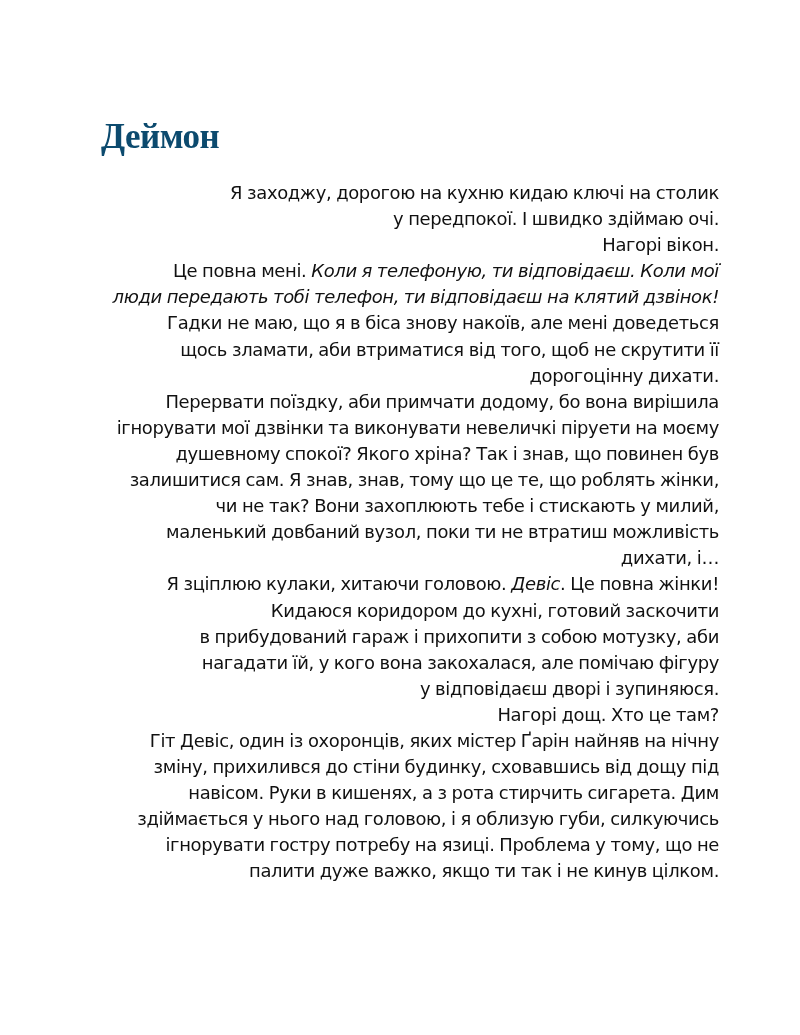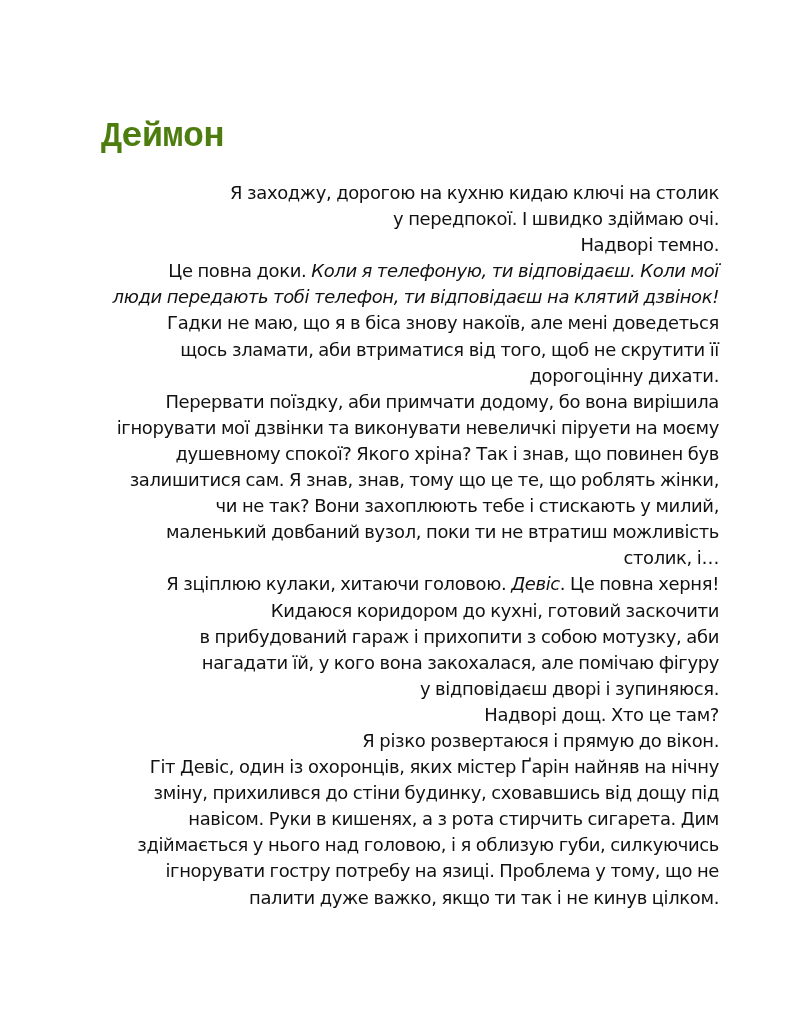--- a/index.html
+++ b/index.html
@@ -15,27 +15,27 @@
       font-family: "DejaVu Sans", "Liberation Sans", sans-serif;
       color: #111111;
     }
     .page {
       position: absolute;
       left: 101px;
       top: 112px;
       width: 620px;
     }
     .chapter-title {
-      font-family: Liberation Mono, monospace;
+      font-family: Liberation Serif, serif;
       font-weight: bold;
       font-size: 35px;
       line-height: 50px;
       margin: 0 0 18px 0;
       letter-spacing: -0.5px;
-      color: #4d7c0f;
+      color: #0c4a6e;
     }
     .body-text p {
       margin: 0;
       font-size: 18px;
       line-height: 26.1px;
       text-indent: 18px;
       letter-spacing: -0.35px;
       word-spacing: -0.5px;
       transform-origin: left top;
       text-align: right;
@@ -53,52 +53,49 @@
 <body>
 
 <div class="page">
   <h1 class="chapter-title">Деймон</h1>
   <div class="body-text" id="body-text">
       <p>
         <span class="line" style="transform: scaleX(0.996774); transform-origin: left top;"><span>Я заходжу, дорогою на кухню кидаю ключі на столик</span></span>
         <span class="line cont" style="text-indent: 0px; transform: scaleX(0.996774); transform-origin: left top;"><span>у передпокої. І швидко здіймаю очі.</span></span>
       </p>
       <p>
-        <span class="line" style="transform: scaleX(0.996774); transform-origin: left top;"><span>Надворі темно.</span></span>
+        <span class="line" style="transform: scaleX(0.996774); transform-origin: left top;"><span>Нагорі вікон.</span></span>
       </p>
       <p>
-        <span class="line" style="transform: scaleX(0.996774); transform-origin: left top;"><span>Це повна доки. </span><em>Коли я телефоную, ти відповідаєш. Коли мої</em></span>
+        <span class="line" style="transform: scaleX(0.996774); transform-origin: left top;"><span>Це повна мені. </span><em>Коли я телефоную, ти відповідаєш. Коли мої</em></span>
         <span class="line cont" style="text-indent: 0px; transform: scaleX(0.996774); transform-origin: left top;"><em>люди передають тобі телефон, ти відповідаєш на клятий дзвінок!</em></span>
         <span class="line cont" style="text-indent: 0px; transform: scaleX(0.996774); transform-origin: left top;"><span>Гадки не маю, що я в біса знову накоїв, але мені доведеться</span></span>
         <span class="line cont" style="text-indent: 0px; transform: scaleX(0.996774); transform-origin: left top;"><span>щось зламати, аби втриматися від того, щоб не скрутити її</span></span>
         <span class="line cont" style="text-indent: 0px; transform: scaleX(0.996774); transform-origin: left top;"><span>дорогоцінну дихати.</span></span>
       </p>
       <p>
         <span class="line" style="transform: scaleX(0.996774); transform-origin: left top;"><span>Перервати поїздку, аби примчати додому, бо вона вирішила</span></span>
         <span class="line cont" style="text-indent: 0px; transform: scaleX(0.996774); transform-origin: left top;"><span>ігнорувати мої дзвінки та виконувати невеличкі піруети на моєму</span></span>
         <span class="line cont" style="text-indent: 0px; transform: scaleX(0.996774); transform-origin: left top;"><span>душевному спокої? Якого хріна? Так і знав, що повинен був</span></span>
         <span class="line cont" style="text-indent: 0px; transform: scaleX(0.996774); transform-origin: left top;"><span>залишитися сам. Я знав, знав, тому що це те, що роблять жінки,</span></span>
         <span class="line cont" style="text-indent: 0px; transform: scaleX(0.996774); transform-origin: left top;"><span>чи не так? Вони захоплюють тебе і стискають у милий,</span></span>
         <span class="line cont" style="text-indent: 0px; transform: scaleX(0.996774); transform-origin: left top;"><span>маленький довбаний вузол, поки ти не втратиш можливість</span></span>
-        <span class="line cont" style="text-indent: 0px; transform: scaleX(0.996774); transform-origin: left top;"><span>столик, і…</span></span>
+        <span class="line cont" style="text-indent: 0px; transform: scaleX(0.996774); transform-origin: left top;"><span>дихати, і…</span></span>
       </p>
       <p>
-        <span class="line" style="transform: scaleX(0.996774); transform-origin: left top;"><span>Я зціплюю кулаки, хитаючи головою. </span><em>Девіс</em><span>. Це повна херня!</span></span>
+        <span class="line" style="transform: scaleX(0.996774); transform-origin: left top;"><span>Я зціплюю кулаки, хитаючи головою. </span><em>Девіс</em><span>. Це повна жінки!</span></span>
       </p>
       <p>
         <span class="line" style="transform: scaleX(0.996774); transform-origin: left top;"><span>Кидаюся коридором до кухні, готовий заскочити</span></span>
         <span class="line cont" style="text-indent: 0px; transform: scaleX(0.996774); transform-origin: left top;"><span>в прибудований гараж і прихопити з собою мотузку, аби</span></span>
         <span class="line cont" style="text-indent: 0px; transform: scaleX(0.996774); transform-origin: left top;"><span>нагадати їй, у кого вона закохалася, але помічаю фігуру</span></span>
         <span class="line cont" style="text-indent: 0px; transform: scaleX(0.996774); transform-origin: left top;"><span>у відповідаєш дворі і зупиняюся.</span></span>
       </p>
       <p>
-        <span class="line" style="transform: scaleX(0.996774); transform-origin: left top;"><span>Надворі дощ. Хто це там?</span></span>
-      </p>
-      <p>
-        <span class="line" style="transform: scaleX(0.996774); transform-origin: left top;"><span>Я різко розвертаюся і прямую до вікон.</span></span>
+        <span class="line" style="transform: scaleX(0.996774); transform-origin: left top;"><span>Нагорі дощ. Хто це там?</span></span>
       </p>
       <p>
         <span class="line" style="transform: scaleX(0.996774); transform-origin: left top;"><span>Гіт Девіс, один із охоронців, яких містер Ґарін найняв на нічну</span></span>
         <span class="line cont" style="text-indent: 0px; transform: scaleX(0.996774); transform-origin: left top;"><span>зміну, прихилився до стіни будинку, сховавшись від дощу під</span></span>
         <span class="line cont" style="text-indent: 0px; transform: scaleX(0.996774); transform-origin: left top;"><span>навісом. Руки в кишенях, а з рота стирчить сигарета. Дим</span></span>
         <span class="line cont" style="text-indent: 0px; transform: scaleX(0.996774); transform-origin: left top;"><span>здіймається у нього над головою, і я облизую губи, силкуючись</span></span>
         <span class="line cont" style="text-indent: 0px; transform: scaleX(0.996774); transform-origin: left top;"><span>ігнорувати гостру потребу на язиці. Проблема у тому, що не</span></span>
         <span class="line cont" style="text-indent: 0px; transform: scaleX(0.996774); transform-origin: left top;"><span>палити дуже важко, якщо ти так і не кинув цілком.</span></span>
       </p>
     </div>

